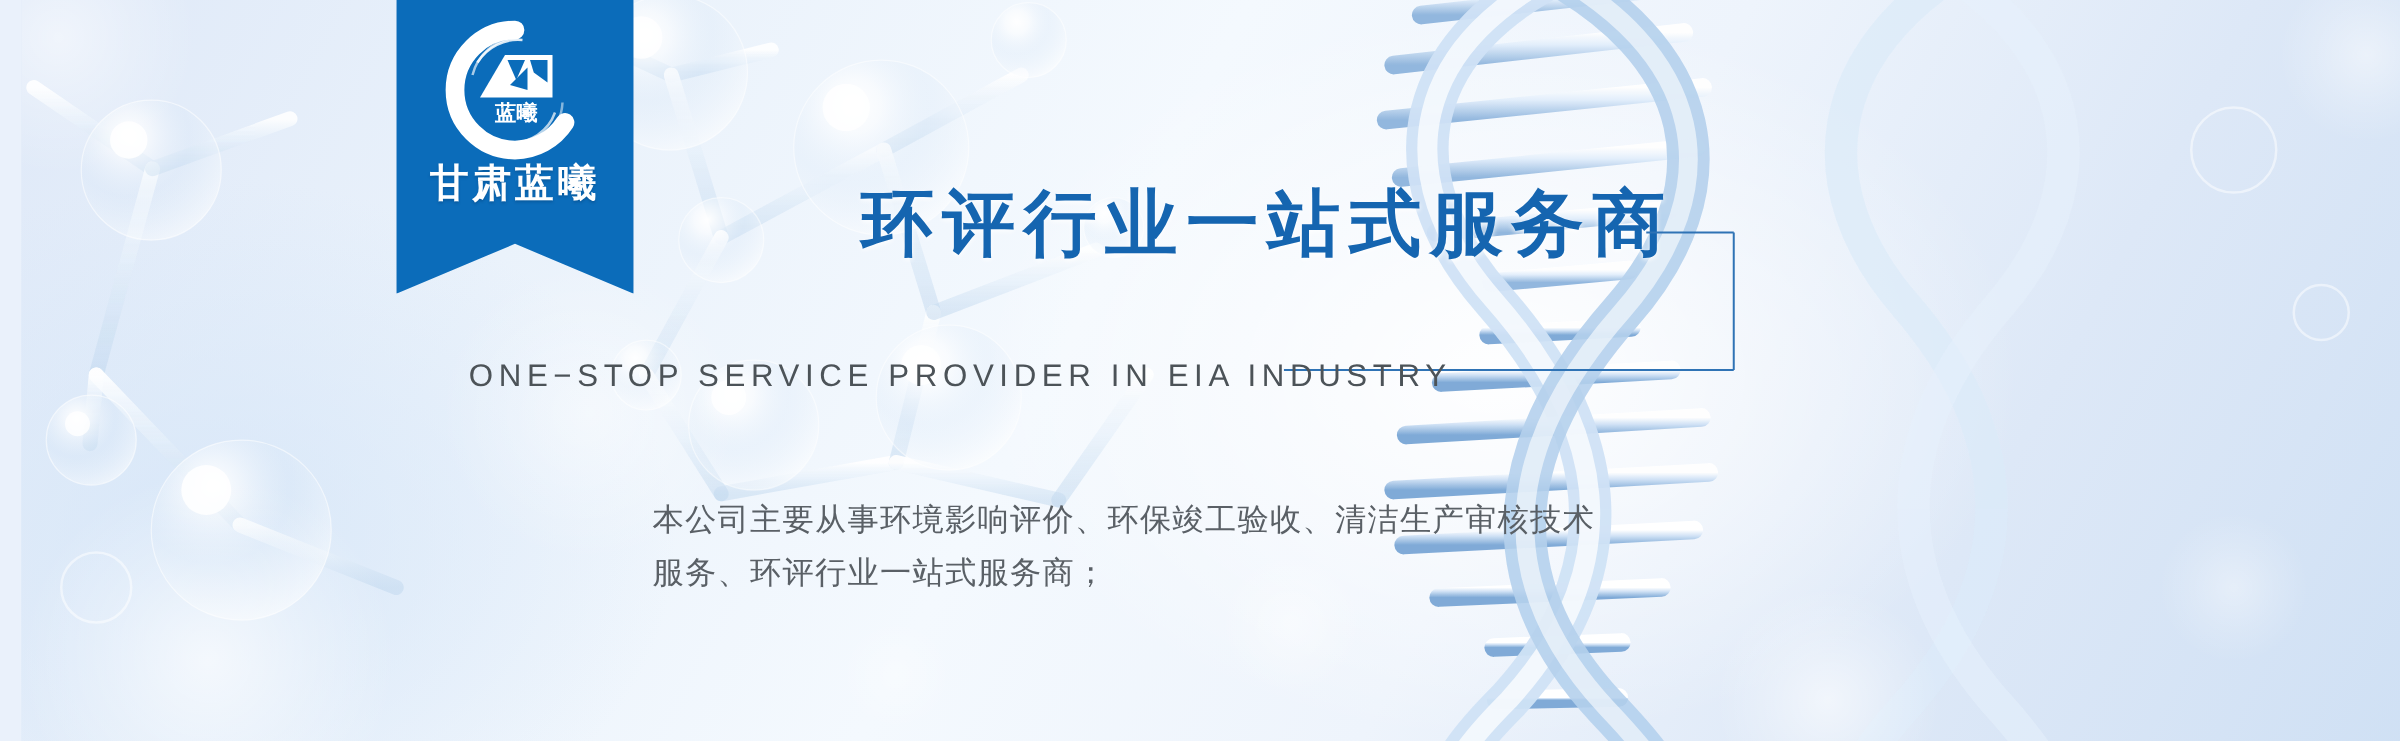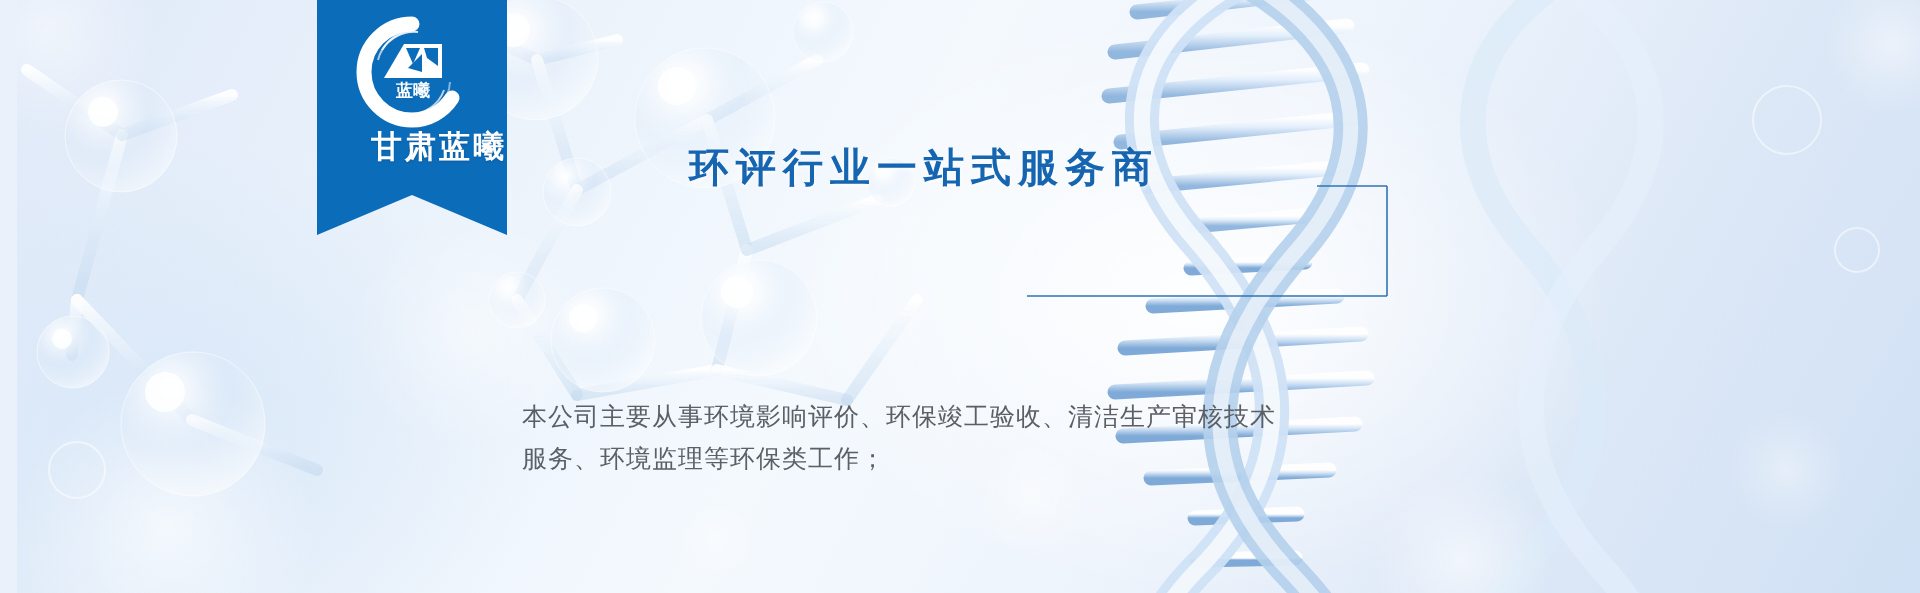--- a/index.html
+++ b/index.html
@@ -26,31 +26,31 @@
     background:#0b6cba;
     -webkit-clip-path:polygon(0 0,100% 0,100% 100%,50% 83%,0 100%);
     clip-path:polygon(0 0,100% 0,100% 100%,50% 83%,0 100%);
     box-shadow:0 2px 14px rgba(20,80,140,.28);
   }
   #badge-logo{
     position:absolute;left:50%;top:16px;transform:translateX(-50%);
     width:112px;height:112px;
   }
   #badge-name{
-    position:absolute;left:0;right:0;top:126px;text-align:right;
+    position:absolute;left:0;right:0;top:126px;text-align:center;
     color:#ffffff;font-size:31px;font-weight:700;letter-spacing:3px;
     font-family:"DejaVu Sans","Liberation Sans",sans-serif;
     text-shadow:0 1px 2px rgba(0,40,80,.25);
   }
 
   
   #headline{
     position:absolute;left:672px;top:140px;
     font-family:"DejaVu Serif","Liberation Serif",serif;
-    font-weight:700;font-size:40px;letter-spacing:7px;color:#1565b0;
+    font-weight:700;font-size:58px;letter-spacing:7px;color:#1565b0;
     white-space:nowrap;
     text-shadow:0 2px 4px rgba(255,255,255,.85);
   }
   #subtitle{
     position:absolute;left:358px;top:287px;
     font-family:"Liberation Sans",sans-serif;
     font-size:25px;letter-spacing:4.5px;color:#4c5358;white-space:nowrap;
   }
   
   #connector{position:absolute;left:1010px;top:168px;width:440px;height:135px;}
@@ -216,19 +216,20 @@
   <div id="headline">环评行业一站式服务商</div>
 
   <svg id="connector">
     <g stroke="#2f73b5" stroke-width="1.6" fill="none">
       <line x1="0" y1="128" x2="360" y2="128"></line>
       <line x1="360" y1="128" x2="360" y2="18"></line>
       <line x1="360" y1="18" x2="290" y2="18"></line>
     </g>
   </svg>
 
+  <div id="subtitle">ONE−STOP SERVICE PROVIDER IN EIA INDUSTRY</div>
 
   <div id="body-copy">
     <p>本公司主要从事环境影响评价、环保竣工验收、清洁生产审核技术</p>
-    <p>服务、环境监理等环保类工作；</p>
+    <p>服务、环评行业一站式服务商；</p>
   </div>
 
 </div>
 
 </body></html>

